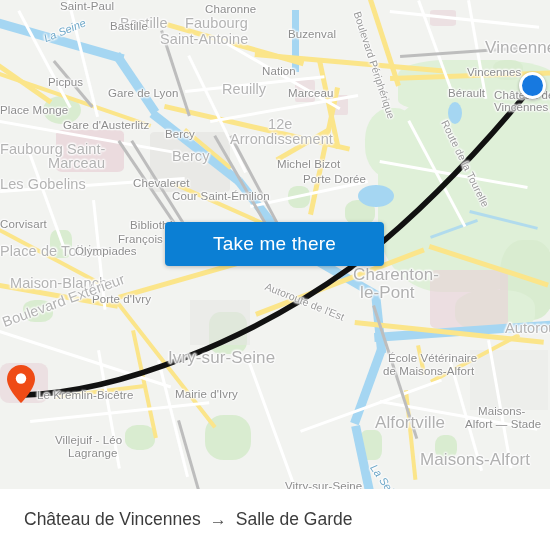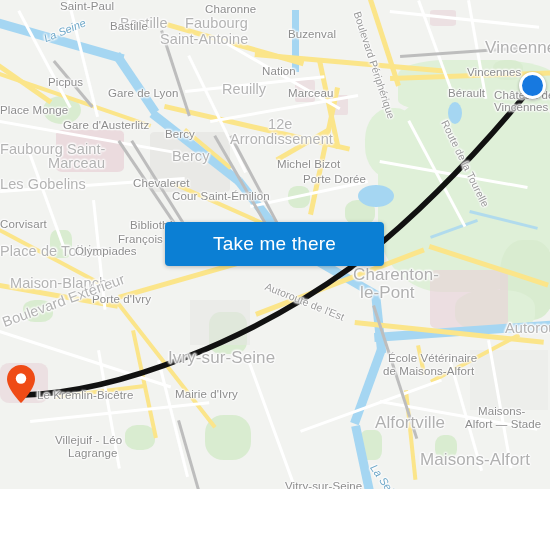--- a/index.html
+++ b/index.html
@@ -293,15 +293,20 @@
       </svg>
     </div>
 
     <div id="take-me-there">
       <span>Take me there</span>
     </div>
 
   </div>
 
   <div id="footer">
+    <div id="trip-title">
+      <span>Château de Vincennes</span>
+      <span id="trip-arrow">→</span>
+      <span>Salle de Garde</span>
+    </div>
   </div>
 
 </div>
 
 </body></html>

